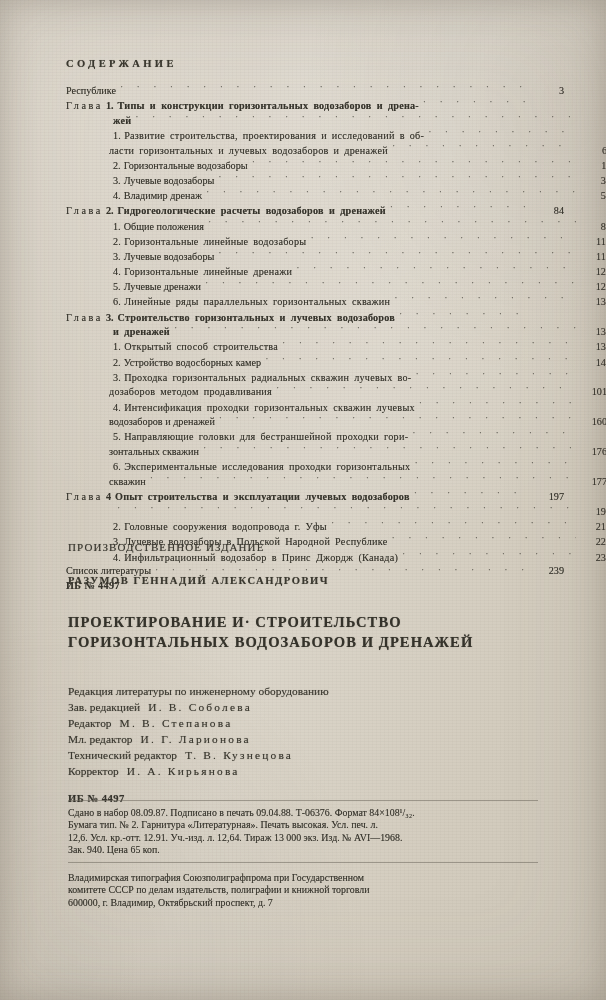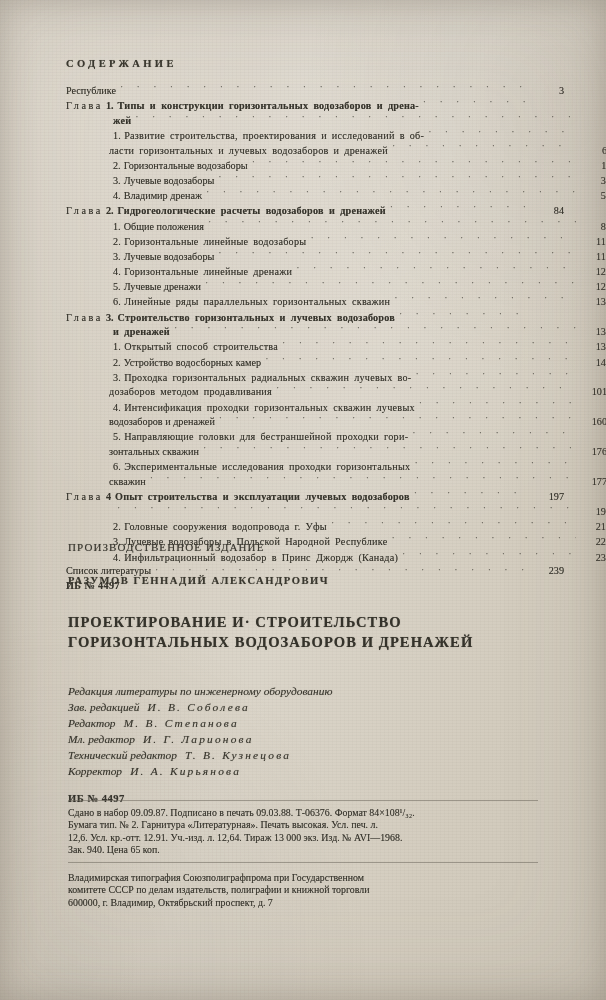--- a/index.html
+++ b/index.html
@@ -200,21 +200,21 @@
     text-shadow: 0 0 0.8px rgba(53,51,43,0.6);
   }
   .col-title .t2 { display: block; }
 
   .staff {
     font-size: 11.4px;
     line-height: 16.1px;
     color: #3a382f;
     text-shadow: 0 0 0.7px rgba(55,53,46,0.5);
   }
-  .staff div { white-space: nowrap; font-style: italic; }
+  .staff div { white-space: nowrap; }
   .spaced { letter-spacing: 2.2px; }
   .staff .nm { margin-left: 3px; }
   .ib2 {
     font-size: 10.6px;
     font-weight: bold;
     letter-spacing: 0.5px;
     margin-top: 13px;
     color: #35332c;
     text-shadow: 0 0 0.7px rgba(53,51,43,0.55);
   }
@@ -490,21 +490,21 @@
           <div><span>Редактор</span><span class="nm spaced"> М. В. Степанова</span></div>
           <div><span>Мл. редактор</span><span class="nm spaced"> И. Г. Ларионова</span></div>
           <div><span>Технический редактор</span><span class="nm spaced"> Т. В. Кузнецова</span></div>
           <div><span>Корректор</span><span class="nm spaced"> И. А. Кирьянова</span></div>
         </div>
       <div class="ib2">ИБ № 4497</div>
     </div>
 
     <div class="rule r1"></div>
     <div class="imprint block-a" id="imprint-production">
-        <p class="just">Сдано в набор 09.09.87. Подписано в печать 09.03.88. Т-06376. Формат 84×108¹/₃₂.</p>
+        <p class="just">Сдано в набор 08.09.87. Подписано в печать 09.04.88. Т-06376. Формат 84×108¹/₃₂.</p>
         <p class="just">Бумага тип. № 2. Гарнитура «Литературная». Печать высокая. Усл. печ. л.</p>
         <p class="just">12,6. Усл. кр.-отт. 12.91. Уч.-изд. л. 12,64. Тираж 13 000 экз. Изд. № AVI—1968.</p>
         <p>Зак. 940. Цена 65 коп.</p>
       </div>
     <div class="rule r2"></div>
     <div class="imprint block-b" id="imprint-publisher">
         <p class="just">Владимирская типография Союзполиграфпрома при Государственном</p>
         <p class="just">комитете СССР по делам издательств, полиграфии и книжной торговли</p>
         <p>600000, г. Владимир, Октябрьский проспект, д. 7</p>
       </div>

